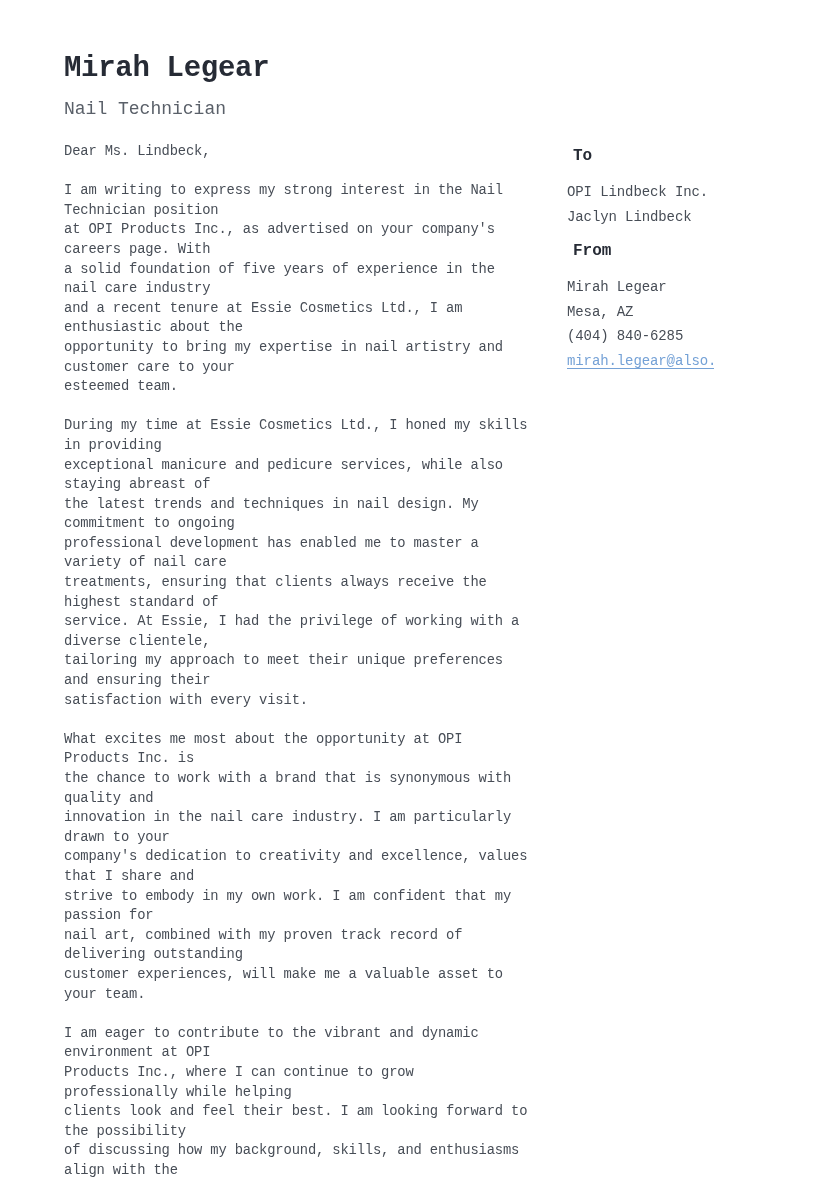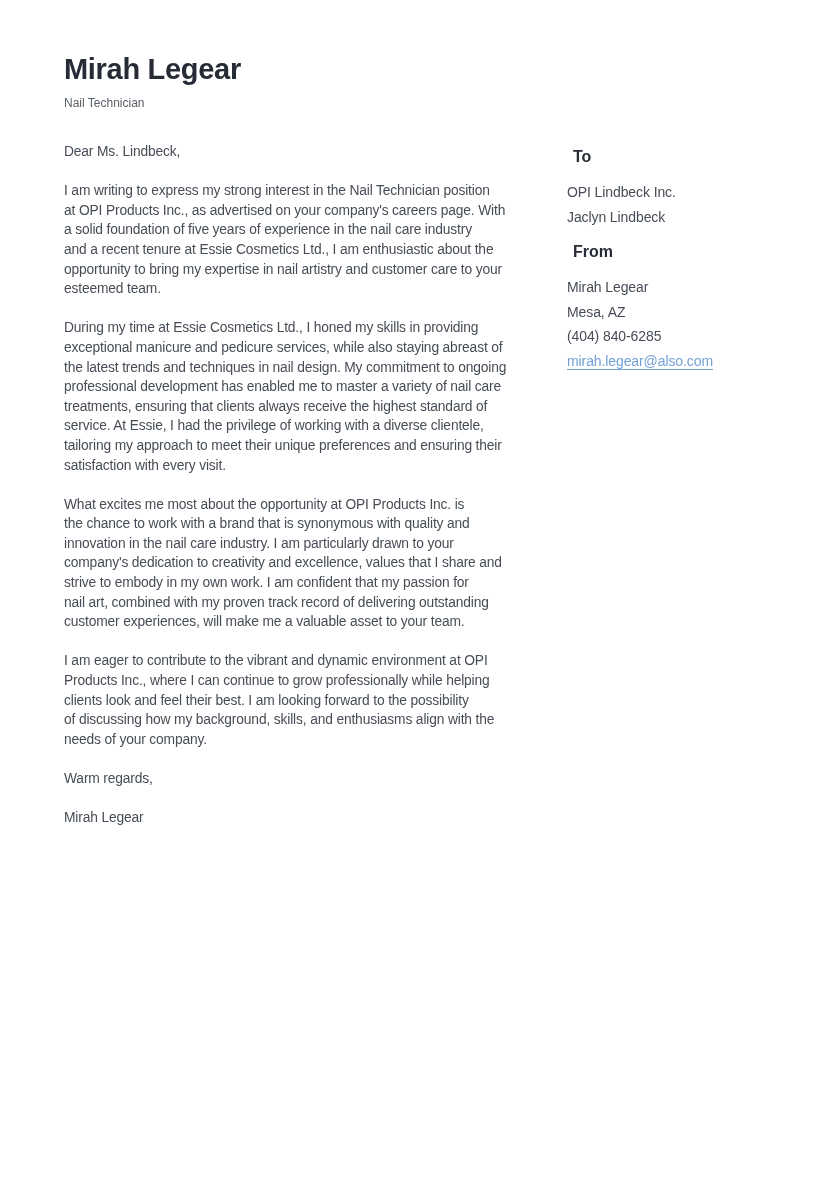--- a/index.html
+++ b/index.html
@@ -5,39 +5,39 @@
   html, body {
     margin: 0;
     padding: 0;
     background: #ffffff;
   }
   .page {
     position: relative;
     width: 714px;
     height: 1178px;
     background: #ffffff;
-    font-family: Liberation Sans, sans-serif;
+    font-family: Liberation Mono, monospace;
     overflow: hidden;
   }
   .letter-header {
     position: absolute;
     left: 64px;
     top: 52px;
   }
   .applicant-name {
     margin: 0;
     font-size: 29px;
     font-weight: 700;
     letter-spacing: -0.3px;
     color: var(--heading, #262b35);
     line-height: 34px;
   }
   .job-title {
-    margin-top: 9px;
-    font-size: 12px;
+    margin-top: 15px;
+    font-size: 18px;
     color: var(--subtitle, #5a6069);
     line-height: 17px;
   }
   .letter {
     position: absolute;
     left: 64px;
     top: 142px;
     width: 470px;
     color: var(--body_text, #474d56);
     font-size: 13.8px;

